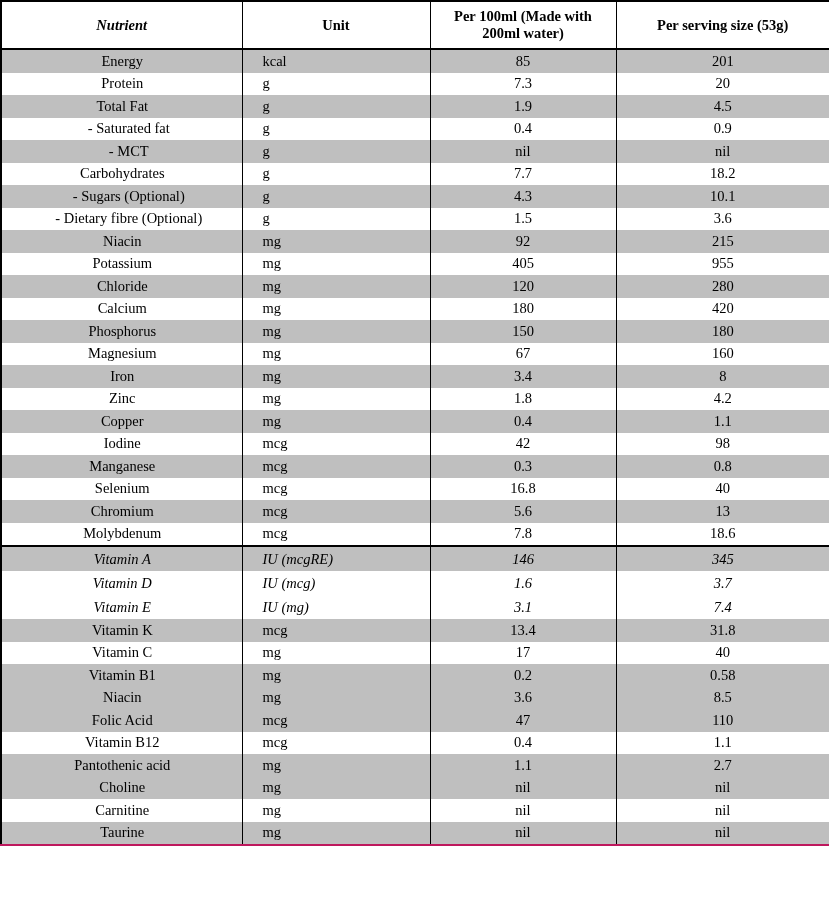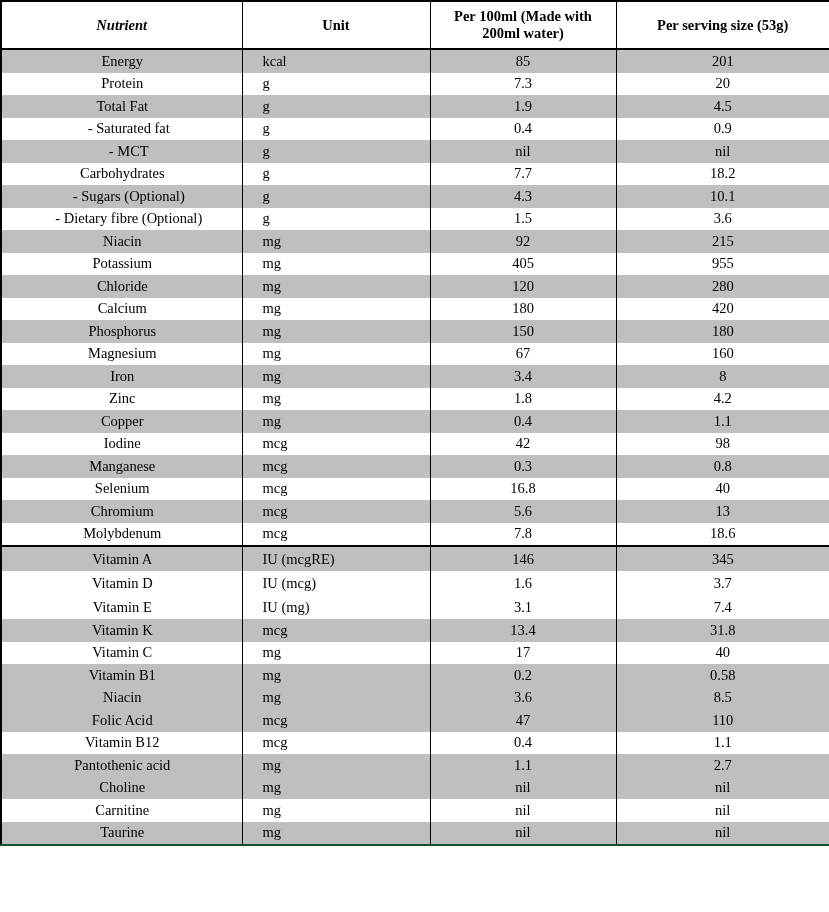--- a/index.html
+++ b/index.html
@@ -62,22 +62,22 @@
   tbody td.col-val {
     text-align: center;
   }
   tbody td.col-serving {
     border-right: 2px solid #000;
   }
   tbody tr.shaded td { background: #bfbfbf; }
   tbody tr.plain td { background: #ffffff; }
 
   tbody tr.group-end td { border-bottom: 2px solid #000; }
-  tbody tr.tall td { height: 22px; }
-  tbody tr.last td { border-bottom: 2px solid #14532d; margin-top: 11px; }
+  tbody tr.tall td { height: 22px; font-style: italic; }
+  tbody tr.last td { border-bottom: 2px solid #be185d; margin-top: 11px; }
 
   .indent { padding-left: 13px; }
 </style>
 </head>
 <body>
 
 <table class="nutrition">
   <colgroup>
     <col class="c-nutrient">
     <col class="c-unit">

